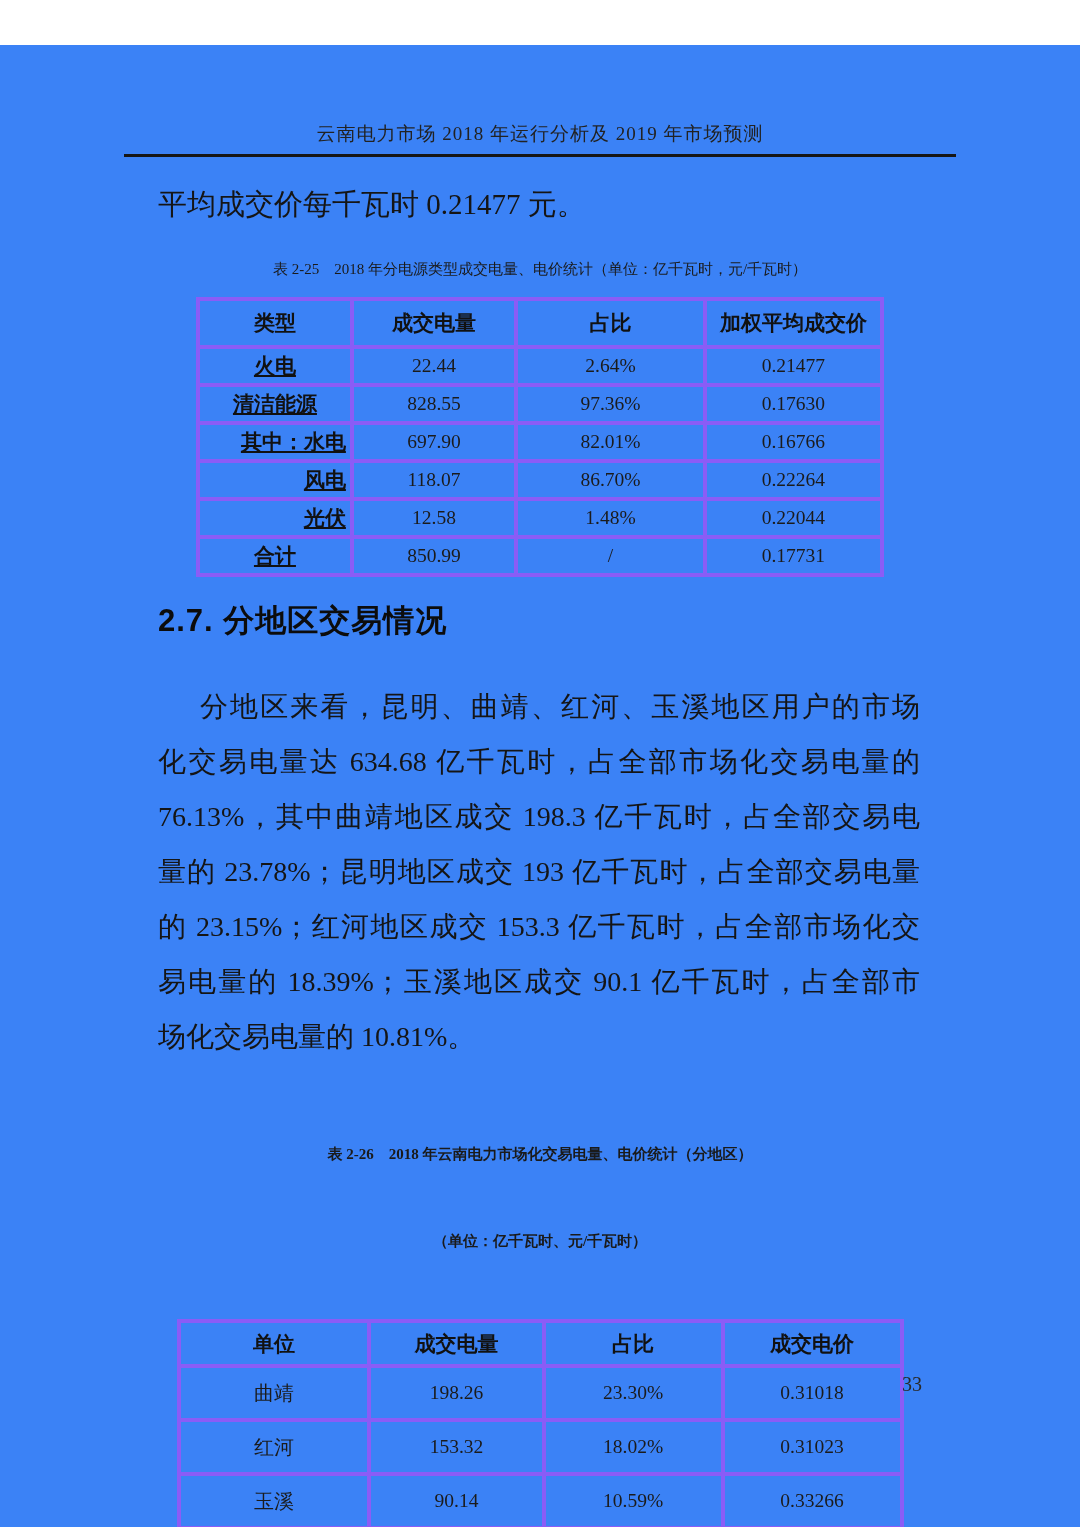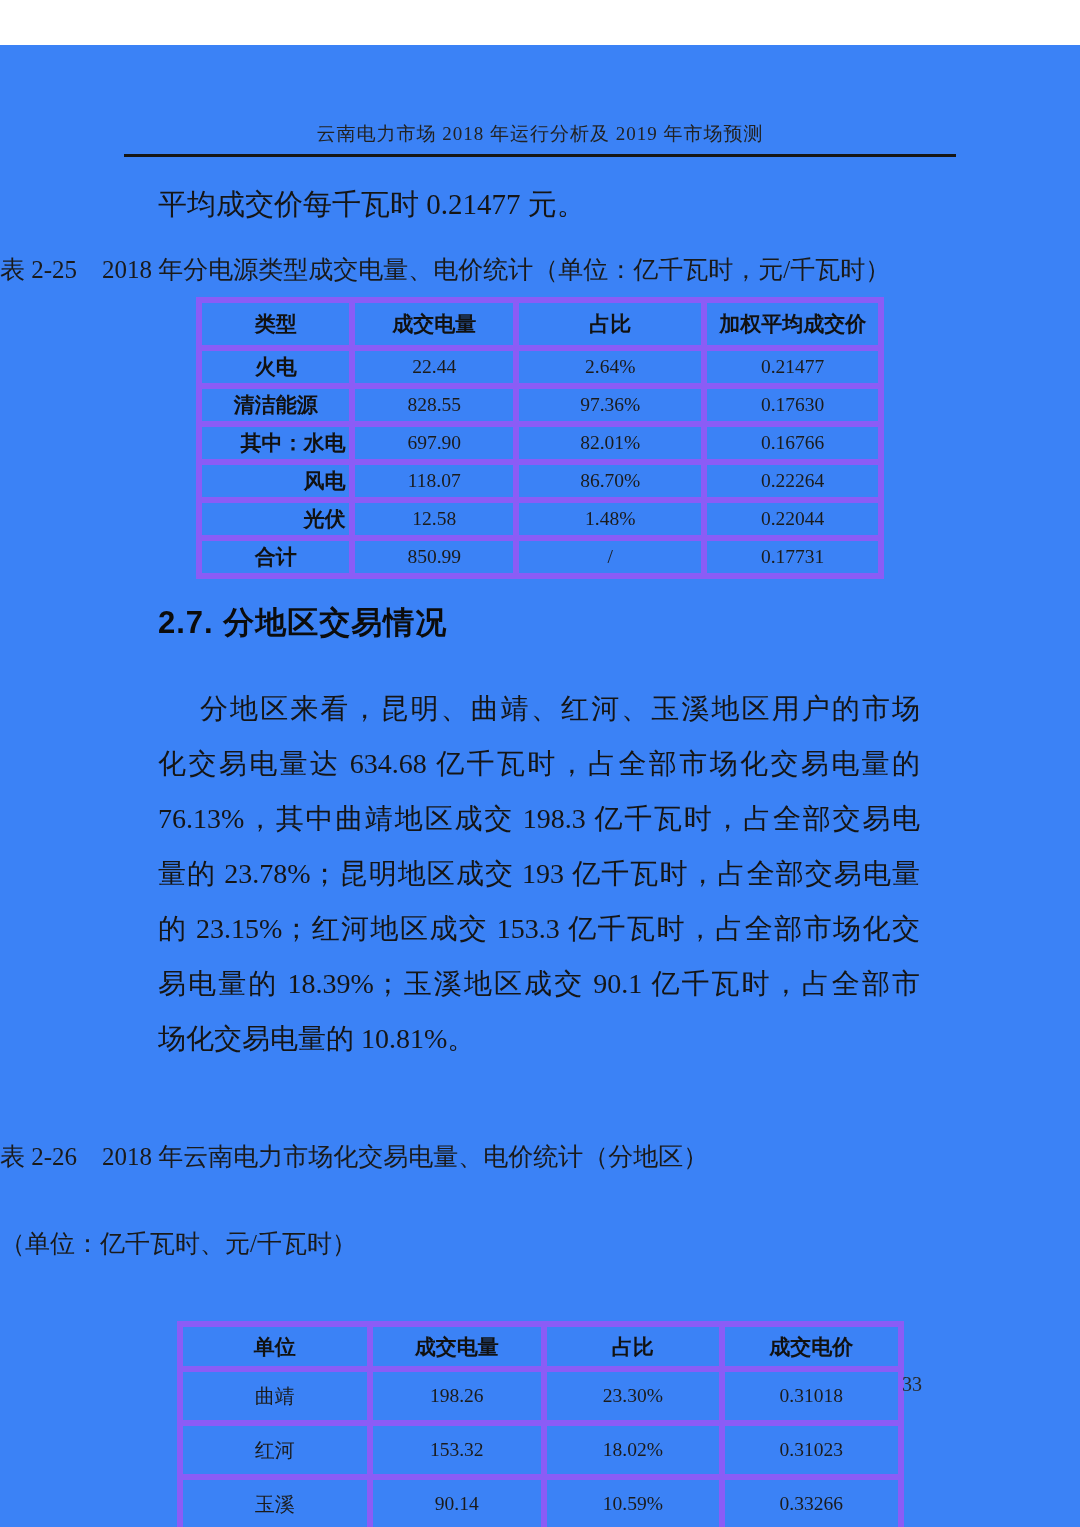--- a/index.html
+++ b/index.html
@@ -32,36 +32,36 @@
   
   .intro {
     margin: 30px 160px 0 158px;
     font-size: 29px;
     line-height: 34px;
     color: #151515;
   }
 
   
   .table-caption {
-    text-align: left;
-    font-size: 25px;
+    text-align: center;
+    font-size: 15px;
     line-height: 29px;
     color: #1a1a1a;
     white-space: pre-wrap;
   }
   .caption-1 { margin-top: 34px; }
-  .caption-2 { margin-top: 18px; }
+  .caption-2 { margin-top: 18px; font-weight: bold; }
 
   
   table {
     border-collapse: collapse;
     table-layout: fixed;
     margin: 0 auto;
   }
-  table, th, td { border: 6px solid #8b5cf6; }
+  table, th, td { border: 4px solid #8b5cf6; }
   th, td { text-align: center; vertical-align: middle; padding: 0 4px; box-sizing: border-box; }
   th {
     font-family: "Liberation Sans", "DejaVu Sans", sans-serif;
     font-weight: 700;
     font-size: 21px;
     color: #111;
   }
   td.num {
     font-size: 19.5px;
     font-family: Liberation Serif, serif;
@@ -69,20 +69,21 @@
   }
 
   .t1 { width: 688px; margin-top: 13px; }
   .t1 th { height: 48px; }
   .t1 td { height: 38px; }
   .t1 td.lbl {
     font-family: "Liberation Sans", "DejaVu Sans", sans-serif;
     font-weight: 700;
     font-size: 21px;
     color: #111;
+    text-decoration: underline;
   }
   .t1 td.lbl.al-right { text-align: right; }
 
   .t2 { width: 727px; margin-top: 5px; }
   .t2 th { height: 45px; }
   .t2 td { height: 54px; }
   .t2 td.lbl {
     font-family: "Liberation Serif", "DejaVu Serif", serif;
     font-weight: 400;
     font-size: 20px;

